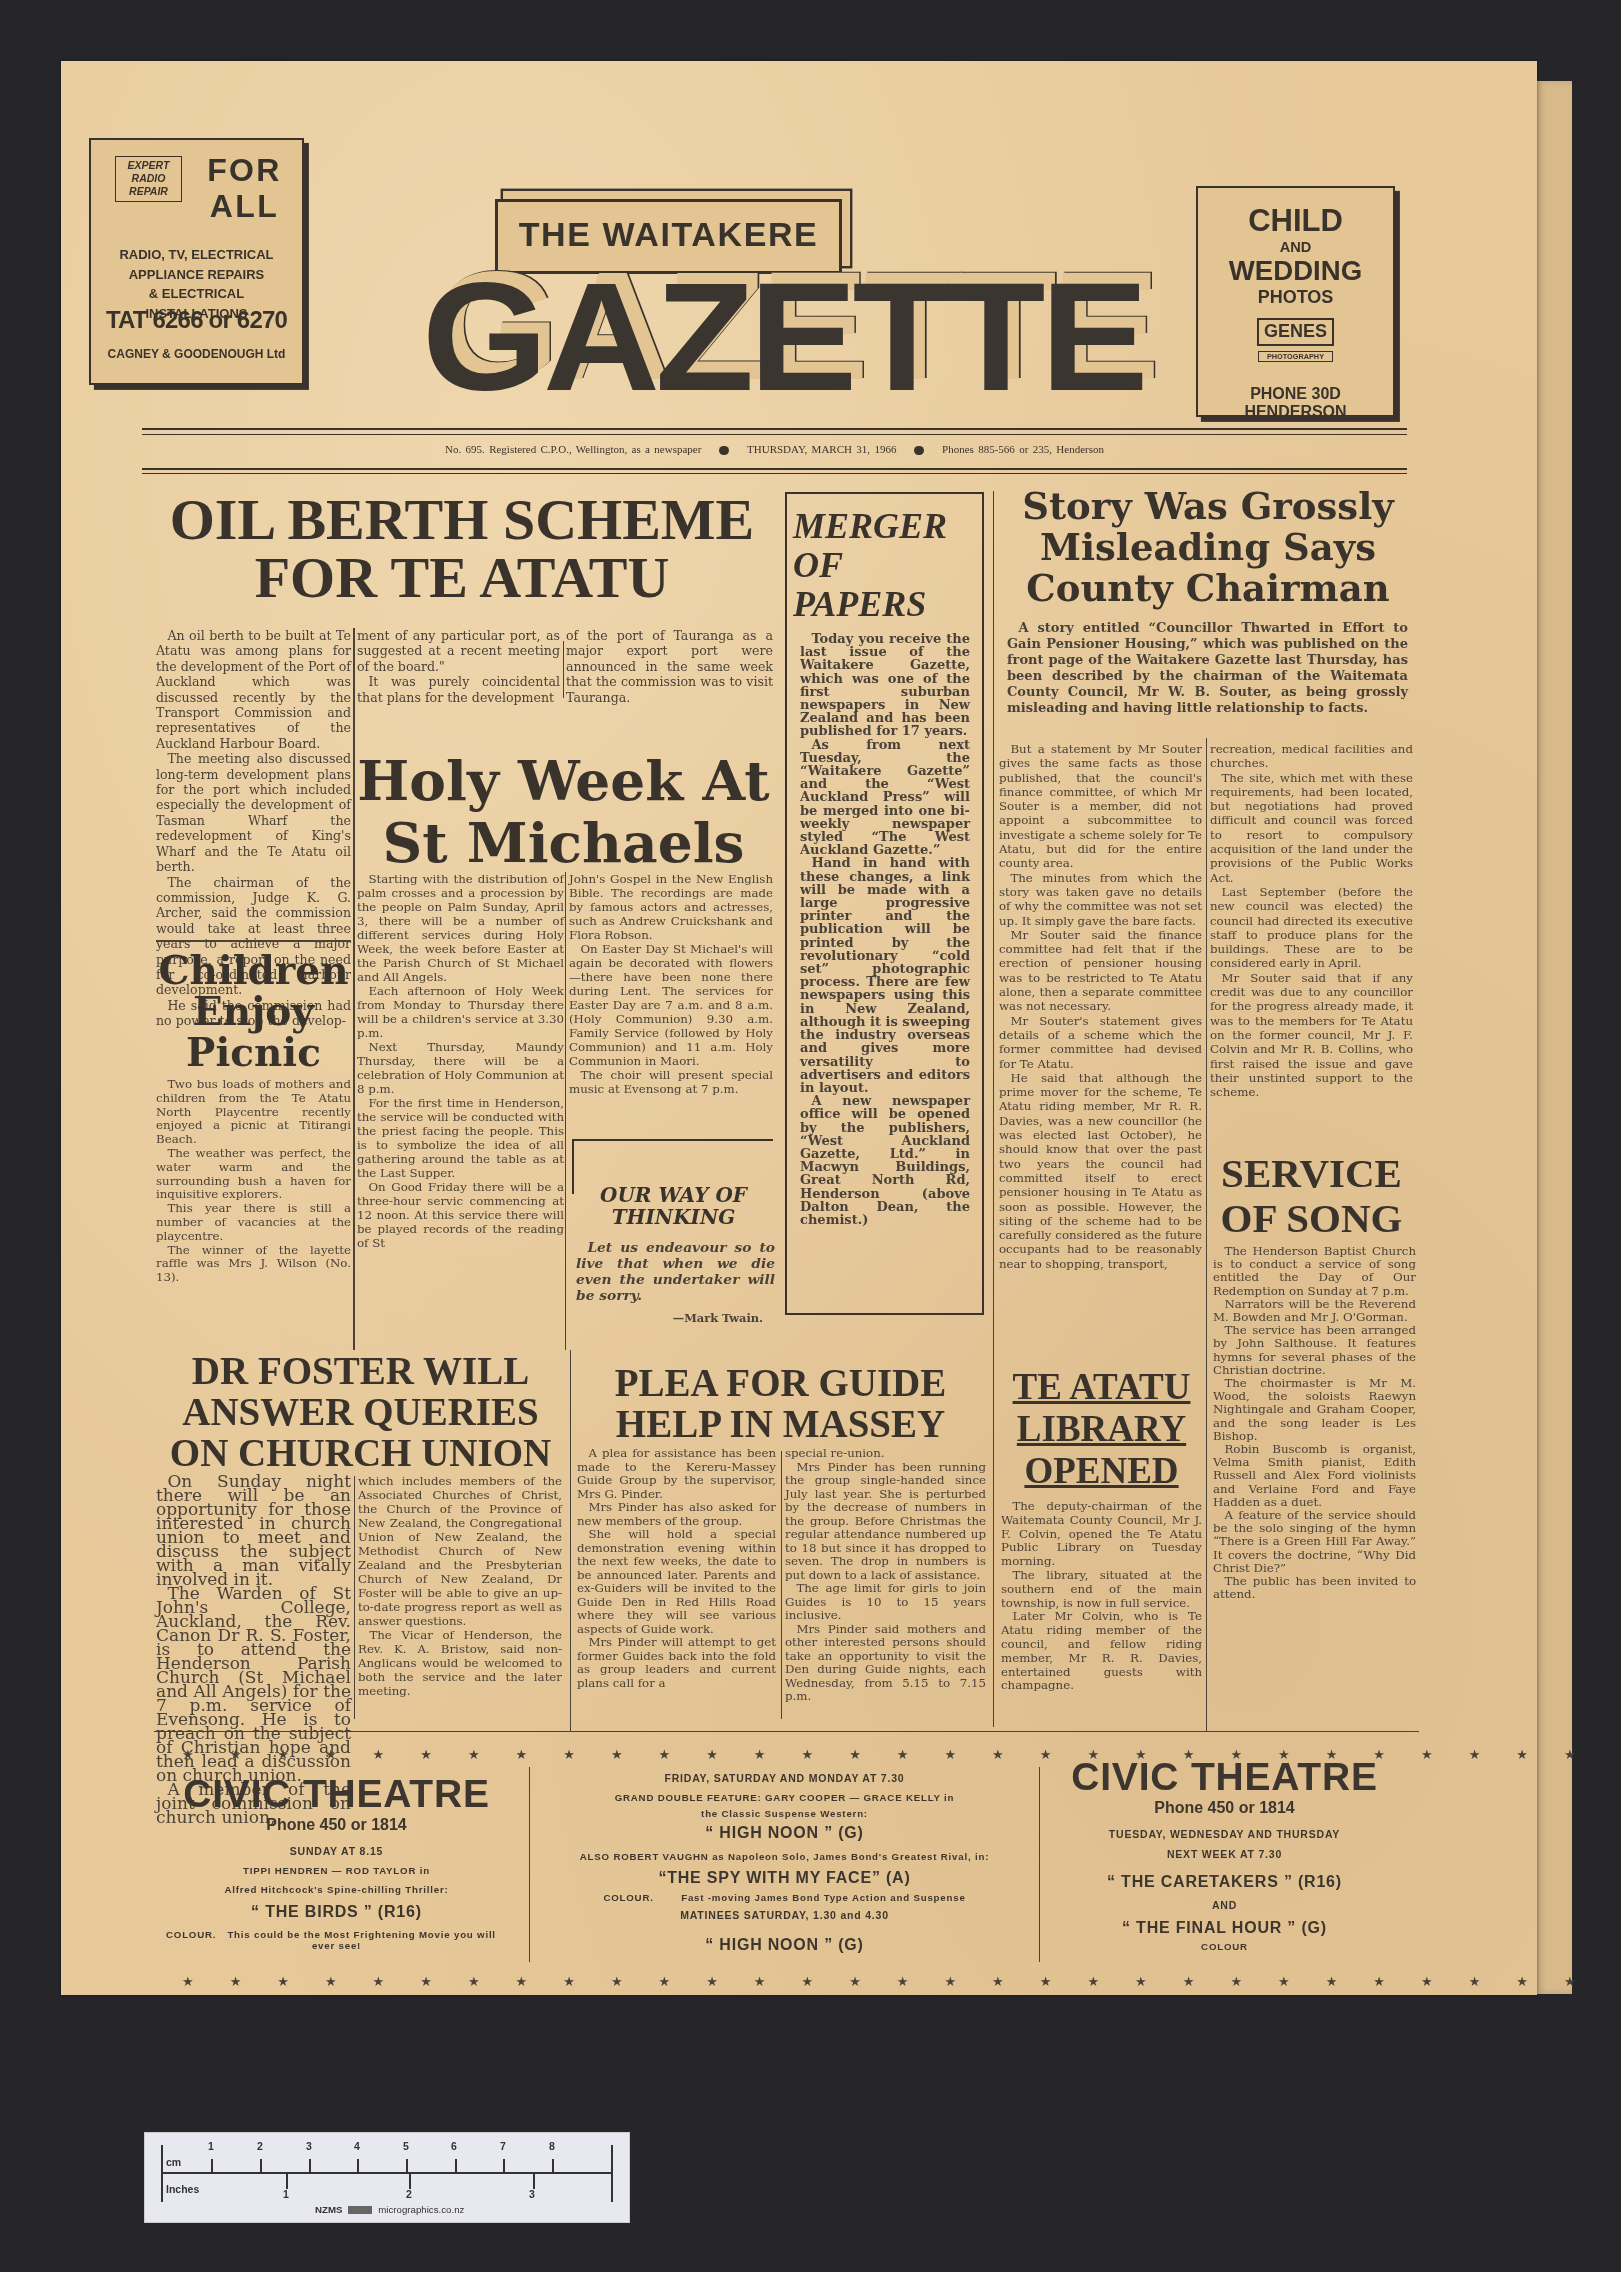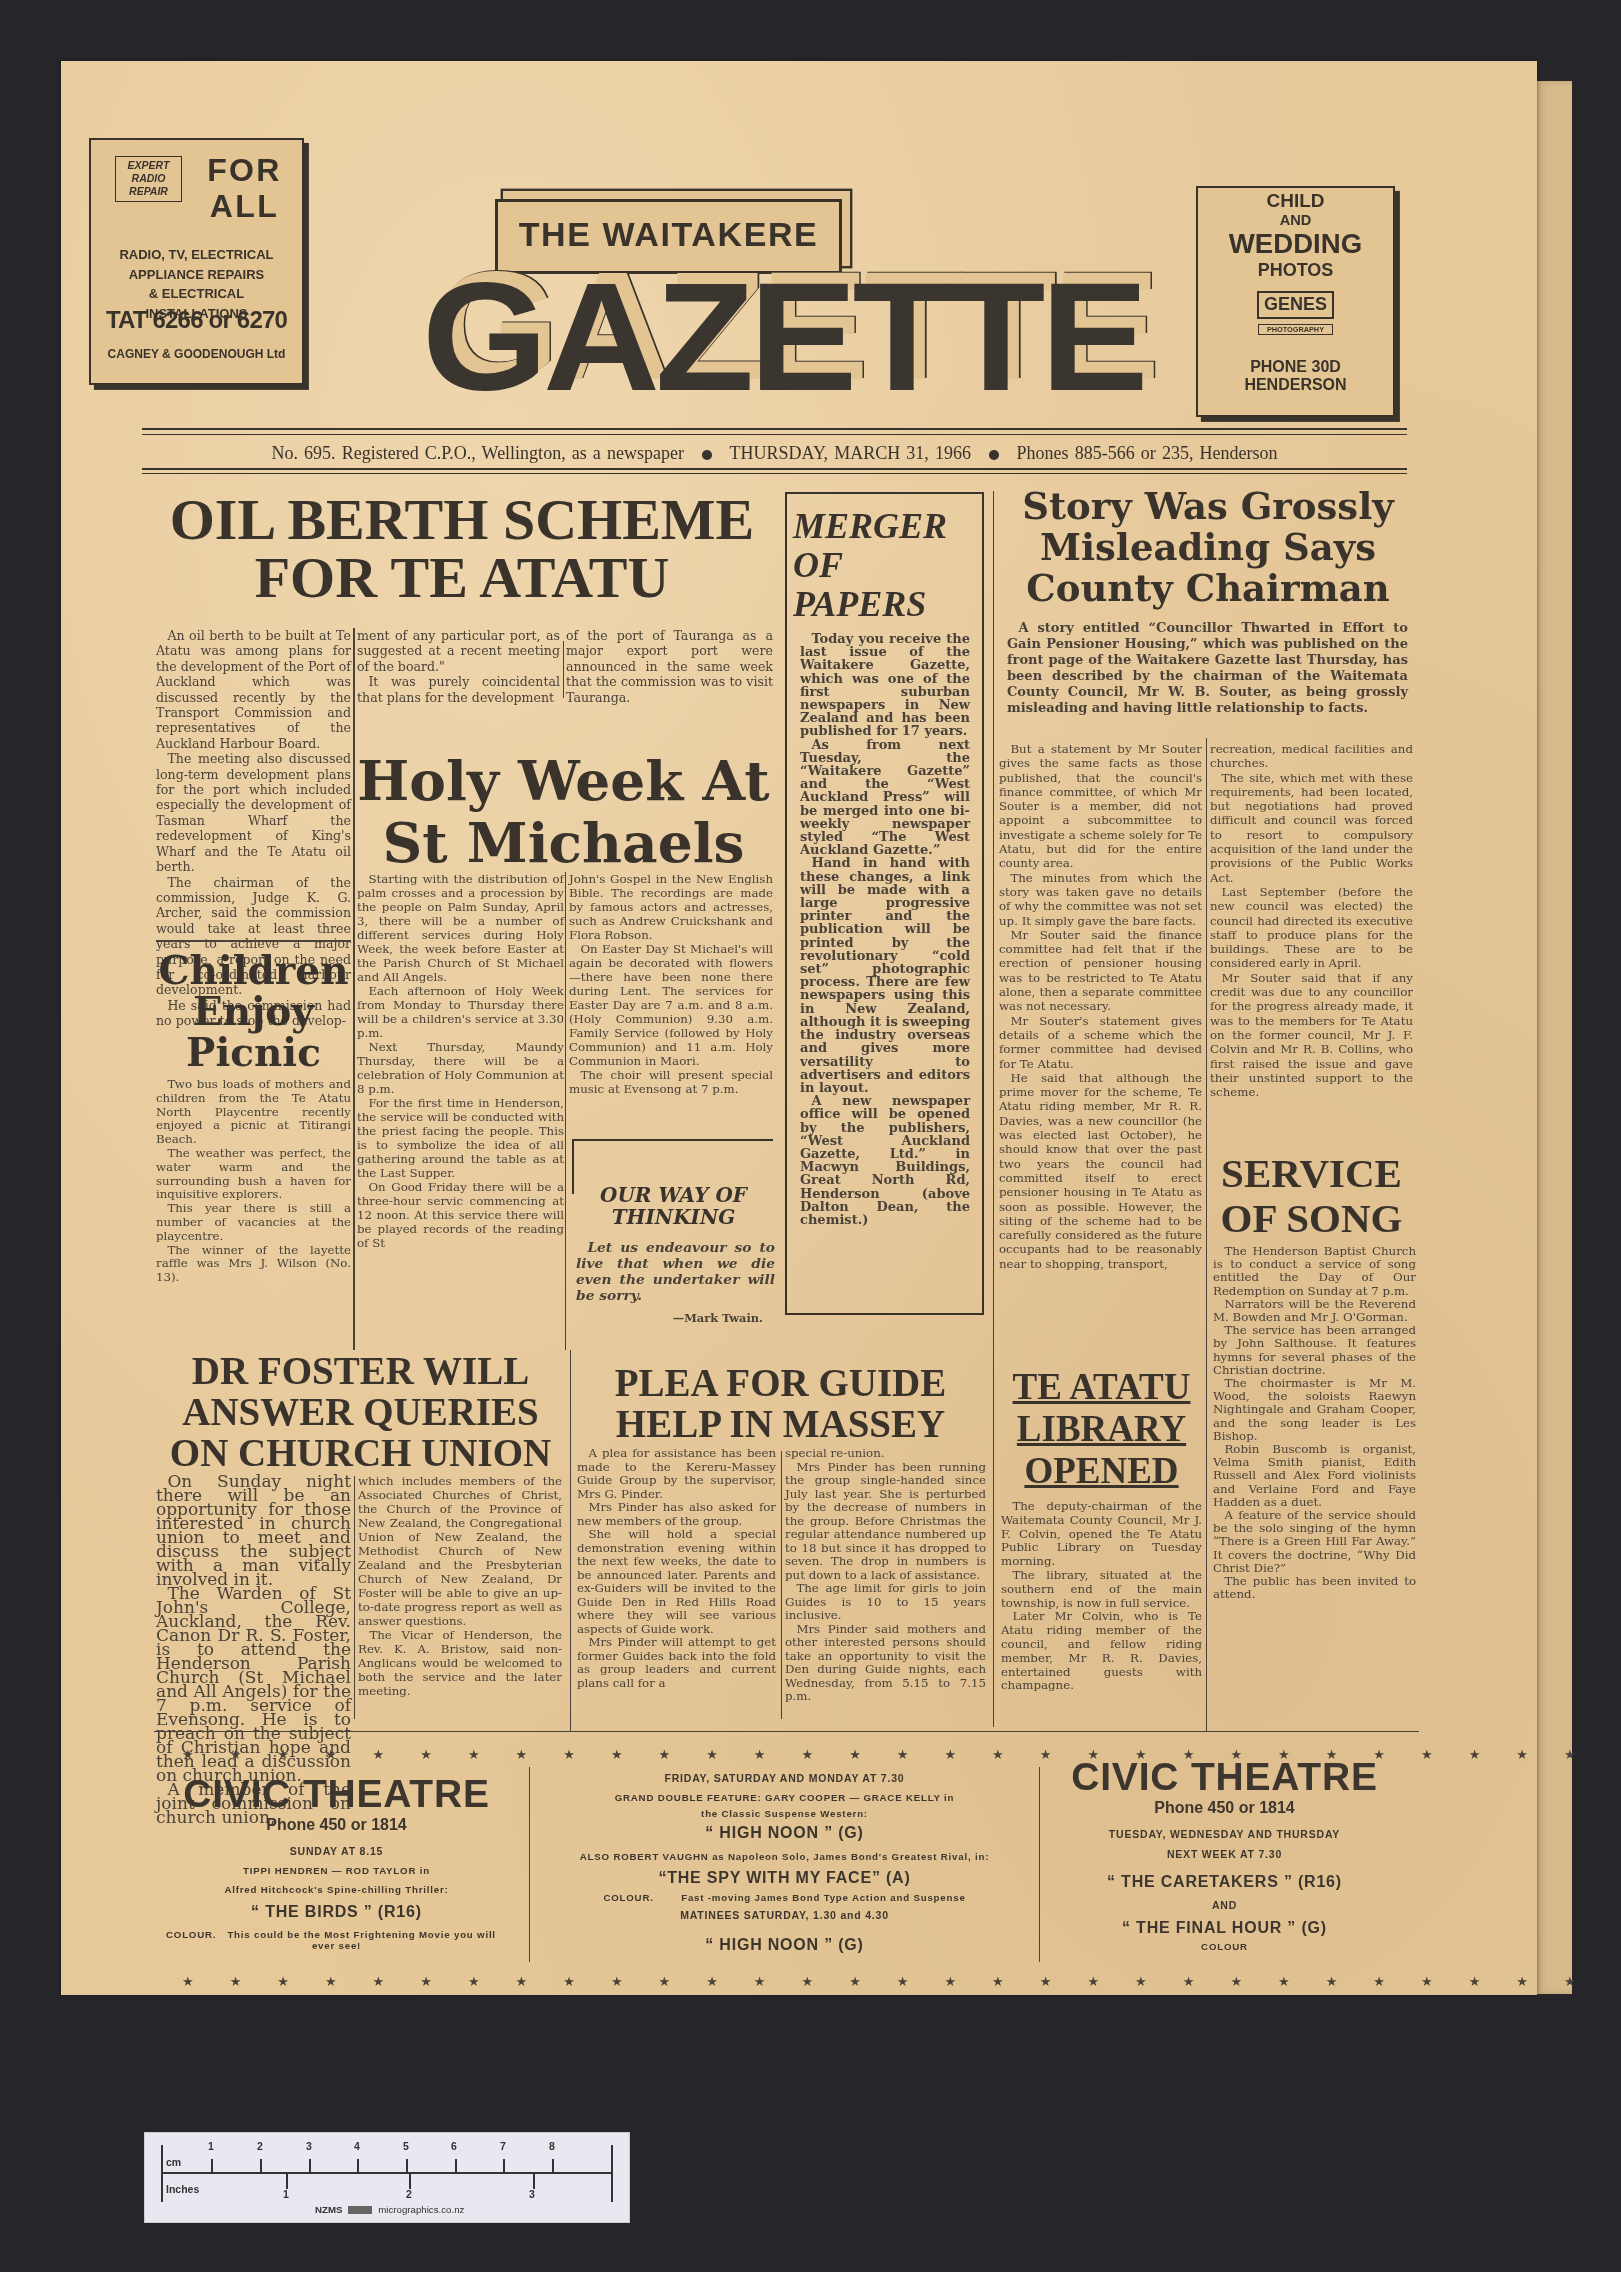--- a/index.html
+++ b/index.html
@@ -27,29 +27,29 @@
   .ad-left { left:89px; top:138px; width:211px; height:243px; font-family:"Liberation Sans Narrow","Liberation Sans",sans-serif; }
   .ad-left .expert { position:absolute; left:24px; top:16px; width:65px; border:1.6px solid #3a332b; font-size:10.5px; font-weight:bold; text-align:center; line-height:13px; font-style:italic; padding:2.4px 0;}
   .ad-left .forall { position:absolute; left:109px; top:12px; font-size:32px; font-weight:bold; line-height:36px; letter-spacing:2.4px; text-align:center; }
   .ad-left .services { position:absolute; left:8px; top:105px; width:195px; font-size:13px; font-weight:bold; text-align:center; line-height:19.5px; }
   .ad-left .phone { position:absolute; left:4px; top:166px; width:203px; font-size:24px; font-weight:bold; text-align:center; letter-spacing:-0.8px;}
   .ad-left .company { position:absolute; left:4px; top:207px; width:203px; font-size:12px; font-weight:bold; text-align:center; }
   .title-box { left:495px; top:199px; width:341px; height:69px; border:3.2px solid #3a332b; background:#e3c594; box-shadow:8px -8px 0 #e3c594, 8px -8px 0 2.4px #3a332b; }
   .title-box span { display:block; text-align:center; font-family:"Liberation Sans", sans-serif; font-weight:bold; font-size:34px; line-height:65px; letter-spacing:1.6px; }
   .gazette { left:422px; top:268px; width:746px; height:138px; font-family:"Liberation Sans", sans-serif; font-weight:900; font-size:162px; line-height:138px; letter-spacing:-4.9px; color:#3b3530; text-shadow:11.4px -11.4px 0 #e3c594, 13px -13px 0 #3a332b; transform:scaleY(.95); }
   .ad-right { left:1196px; top:186px; width:195px; height:227px; font-family:"Liberation Sans", sans-serif; text-align:center; font-weight:bold; }
-  .ad-right .l1 { font-size:19px; margin-top:2px; }
+  .ad-right .l1 { font-size:31px; margin-top:15px; }
   .ad-right .l2 { font-size:14.6px; }
   .ad-right .l3 { font-size:27.6px; }
   .ad-right .l4 { font-size:18px; }
   .ad-right .logo { display:inline-block; border:2.4px solid #3a332b; font-size:18px; padding:1.6px 4.9px; margin:9.7px 0 1.6px; }
   .ad-right .logo-sub { font-size:7.3px; border:0.8px solid #3a332b; display:inline-block; padding:0 8px;}
   .ad-right .l5 { font-size:16px; margin-top:23px; }
   .rule { background:#3a332b; height:2.4px; }
-  .folio { left:142px; top:443px; width:1265px; font-size:18px; text-align:center; font-family:"Liberation Serif", serif; word-spacing:1.6px; }
+  .folio { left:142px; top:443px; width:1265px; font-size:11px; text-align:center; font-family:"Liberation Serif", serif; word-spacing:1.6px; }
   .folio .dot { display:inline-block; width:9.7px; height:9.7px; background:#3a332b; border-radius:50%; margin:0 18px; vertical-align:middle; }
 
   
   .hl { font-family:"Liberation Serif", serif; font-weight:bold; text-align:center; line-height:1.0; color:#3a332b; }
   .body { font-family:"DejaVu Serif", serif; font-size:12.6px; line-height:15.4px; text-align:justify; color:#4a4238; }
   .body p { margin:0; text-indent:11.4px; }
   .bold-body { font-weight:bold; }
   .vline { position:absolute; width:1.6px; background:#4a4238; }
   .hline { position:absolute; height:1.6px; background:#4a4238; }
   .box { position:absolute; border:2.4px solid #3a332b; }

